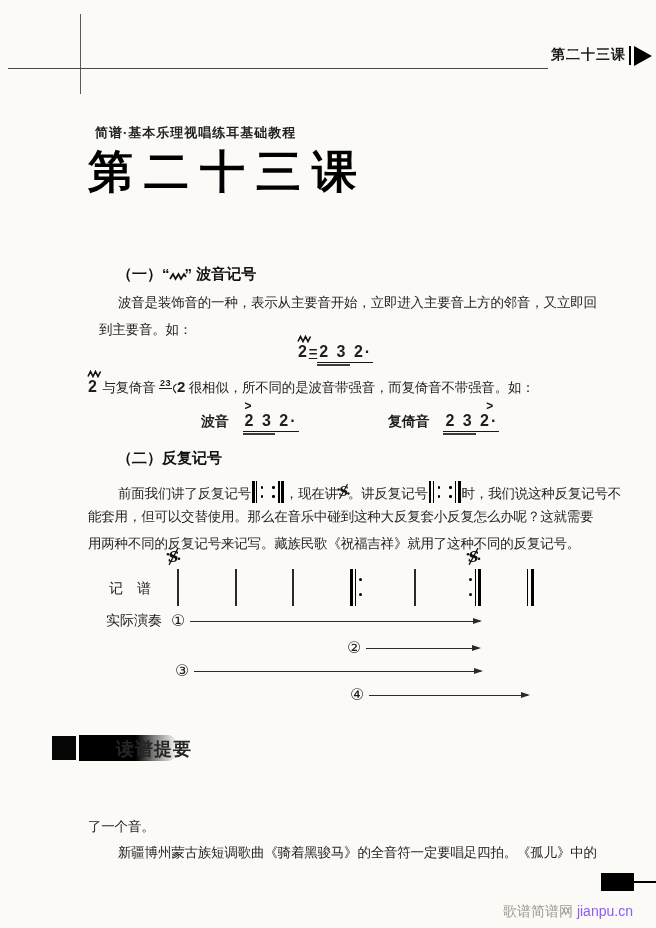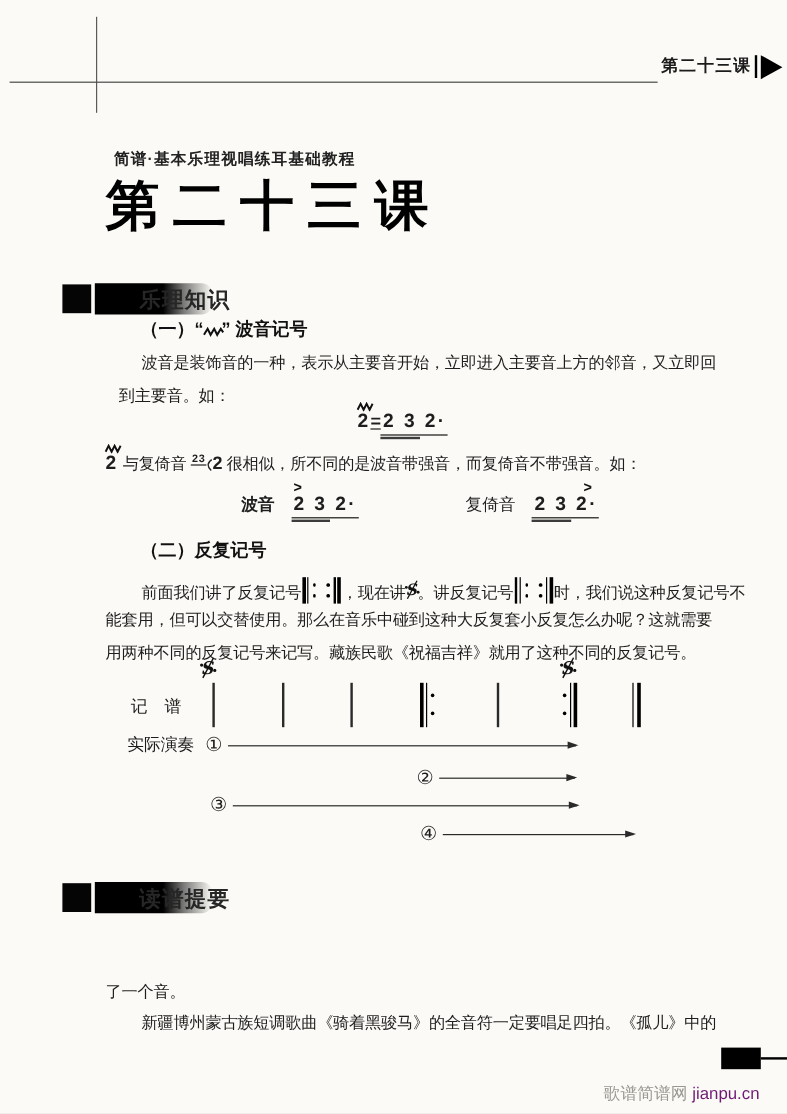--- a/index.html
+++ b/index.html
@@ -65,41 +65,36 @@
   .arrow::after{content:"";position:absolute;right:-2px;top:-3.4px;width:0;height:0;
                 border-left:9px solid #2a2a2a;border-top:3.8px solid transparent;border-bottom:3.8px solid transparent;}
   .cnum{position:absolute;font-size:16px;color:#1c1c1c;}
   .dlabel{position:absolute;font-size:14px;color:#1c1c1c;white-space:nowrap;}
 
   
   .pm-rect{position:absolute;left:601px;top:873px;width:33px;height:18px;background:#000;}
   .pm-line{position:absolute;left:634px;top:881px;width:22px;height:1.6px;background:#000;}
   .watermark{position:absolute;left:503px;top:903px;font-size:14px;white-space:nowrap;}
   .wm-site{color:#9b9892;}
-  .wm-url{color:#701a75;}
+  .wm-url{color:#8b5cf6;}
 </style>
 </head>
 <body>
 
 <div class="page">
 
   <div class="crop-v"></div>
   <div class="crop-h"></div>
   <div class="running-header">第二十三课</div>
   <div class="rh-tick"></div>
   <div class="rh-tri"></div>
 
   <div class="subtitle">简谱·基本乐理视唱练耳基础教程</div>
   <div class="lesson-title">第二十三课</div>
 
-  <div class="sec" style="top:236px;">
-    <div class="sec-square"></div>
-    <div class="sec-bar"></div>
-    <div class="sec-title">乐理知识</div>
-  </div>
 
   <div class="h-sub" style="left:117px;top:265px;">
     <span>（一）“</span><span class="gr-slur"><svg width="18" height="9" viewBox="0 0 18 9">
           <path d="M1 7 L4 2 L6.5 7 L9.5 2 L12 7 L15 2 L17 5" stroke="#111" stroke-width="1.7" fill="none"></path>
         </svg></span><span>” 波音记号</span>
   </div>
 
   <div class="line" style="left:118px;top:294px;">波音是装饰音的一种，表示从主要音开始，立即进入主要音上方的邻音，又立即回</div>
   <div class="line" style="left:99px;top:321px;">到主要音。如：</div>
 
@@ -114,21 +109,21 @@
           <path d="M1 6.5 L3.5 1.5 L6 6.5 L8.5 1.5 L11 6.5 L13.5 1.5" stroke="#111" stroke-width="1.6" fill="none"></path>
         </svg><span>2</span></span><span> 与复倚音 </span><span class="gr-sm">23</span><span class="gr-slur"><svg width="7" height="11" viewBox="0 0 7 11">
           <path d="M5.5 1 C1.5 3.5, 1.5 7, 5 10" stroke="#222" stroke-width="1.1" fill="none"></path>
         </svg></span><span class="gr-mn">2</span><span> 很相似，所不同的是波音带强音，而复倚音不带强音。如：</span>
   </div>
 
   <div class="line" style="left:186px;top:412px;">
     <span style="font-weight:bold;font-size:14px;margin-right:14px;margin-left:15px;">波音</span><span class="nb"><span class="acc">&gt;</span><span>2 3 2·</span><span class="b2"></span></span>
   </div>
   <div class="line" style="left:388px;top:412px;">
-    <span style="font-weight:normal;font-size:14px;margin-right:14px;">复倚音</span><span class="nb"><span class="acc right">&gt;</span><span>2 3 2·</span><span class="b2"></span></span>
+    <span style="font-weight:bold;font-size:14px;margin-right:14px;">复倚音</span><span class="nb"><span class="acc right">&gt;</span><span>2 3 2·</span><span class="b2"></span></span>
   </div>
 
   <div class="h-sub" style="left:117px;top:449px;">（二）反复记号</div>
 
   <div class="line" style="left:118px;top:481px;">
     <span>前面我们讲了反复记号</span><span class="rpt">
         <span class="bt"></span>
         <span class="bn"></span>
         <span class="dots">
           <span class="dot"></span>

